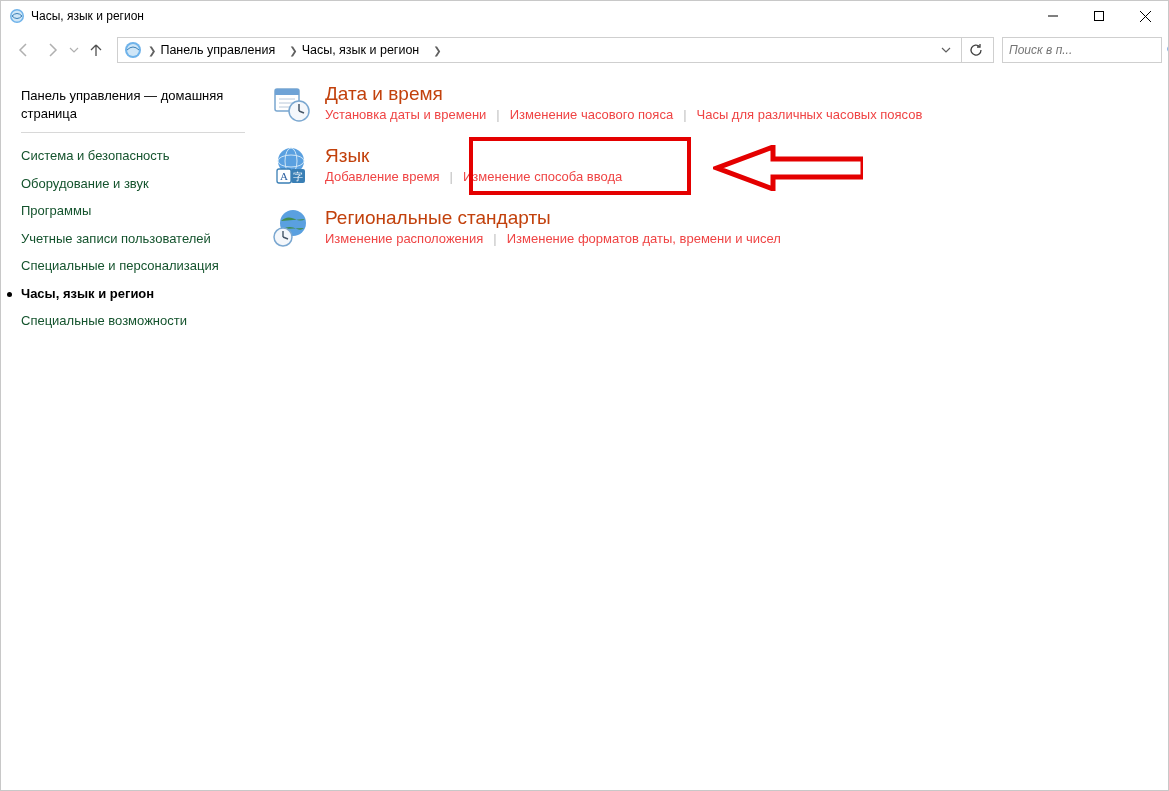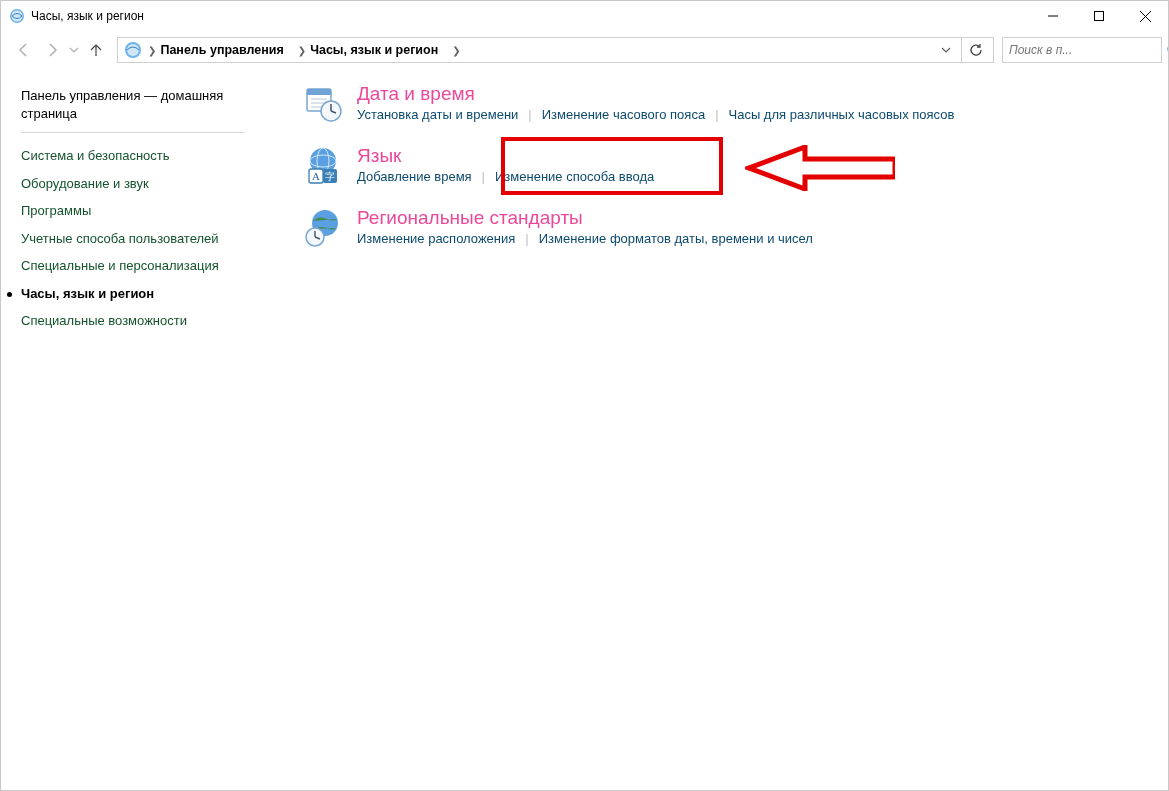--- a/index.html
+++ b/index.html
@@ -57,35 +57,34 @@
     border:1px solid #cfcfcf;
     display:flex;
     align-items:center;
     padding:0 2px;
     gap:4px;
     position:relative;
   }
   .addressbar .addr-icon { width:18px;height:18px;margin:0 2px 0 4px; }
   .crumb { display:flex;align-items:center;gap:6px;color:#000;font-size:12.5px;}
   .crumb .chev { color:#606060;font-size:10px;}
-  .crumb-text { cursor:default;font-weight:bold; }
+  .crumb-text { cursor:default; }
   .addr-right { margin-left:auto; display:flex; align-items:center; gap:4px; padding-right:2px;}
   .addr-btn { width:22px;height:22px;display:flex;align-items:center;justify-content:center;color:#606060;}
   .refresh-btn { border-left:1px solid #cfcfcf; width:28px;height:24px;display:flex;align-items:center;justify-content:center;color:#404040;}
   .searchbox {
     width:160px;height:26px;border:1px solid #cfcfcf;display:flex;align-items:center;padding:0 6px;margin-left:4px;
   }
   .searchbox input{ border:none;outline:none;flex:1;font-size:12px;color:#666;font-style:italic;background:transparent;}
   .searchbox .si{ color:#5a8fd6; }
 
   
   .main {
     display:flex;
     height: calc(100% - 68px);
-    gap: 32px;
   }
   .sidebar {
     width: 256px;
     padding: 18px 12px 12px 20px;
   }
   .side-link {
     color:#14532d;
     font-size:13px;
     line-height:1.35;
     margin-bottom:10px;
@@ -118,29 +117,29 @@
   .cat {
     display:flex;
     gap:14px;
     margin-bottom:22px;
     align-items:flex-start;
     position:relative;
   }
   .cat-icon { width:40px;height:40px;flex-shrink:0;}
   .cat-body { flex:1; }
   .cat-title {
-    color:#ec4899;
+    color:#c2410c;
     font-size:19px;
     font-weight:400;
     margin-bottom:2px;
     cursor:pointer;
   }
   .cat-links { display:flex;flex-wrap:wrap;align-items:center;gap:0;}
   .task-link {
-    color:#0c4a6e;font-size:13px;cursor:pointer;white-space:nowrap;
+    color:#ef4444;font-size:13px;cursor:pointer;white-space:nowrap;
   }
   .divider {
     color:#bfbfbf;margin:0 10px;font-size:13px;
   }
   .highlight-box {
     position:absolute;
     border:4px solid #e40000;
     pointer-events:none;
   }
   .arrow-annot {
@@ -254,21 +253,21 @@
   </div>
 </div>
 
 <div class="main">
 
   <div class="sidebar">
     <span class="side-link side-home">Панель управления — домашняя страница</span>
     <span class="side-link">Система и безопасность</span>
     <span class="side-link">Оборудование и звук</span>
     <span class="side-link">Программы</span>
-    <span class="side-link">Учетные способа пользователей</span>
+    <span class="side-link">Учетные записи пользователей</span>
     <span class="side-link">Специальные и персонализация</span>
     <span class="side-link active">Часы, язык и регион</span>
     <span class="side-link">Специальные возможности</span>
   </div>
 
   <div class="content">
 
     <div class="cat">
       <div class="cat-icon">
         <svg width="40" height="40" viewBox="0 0 40 40">

